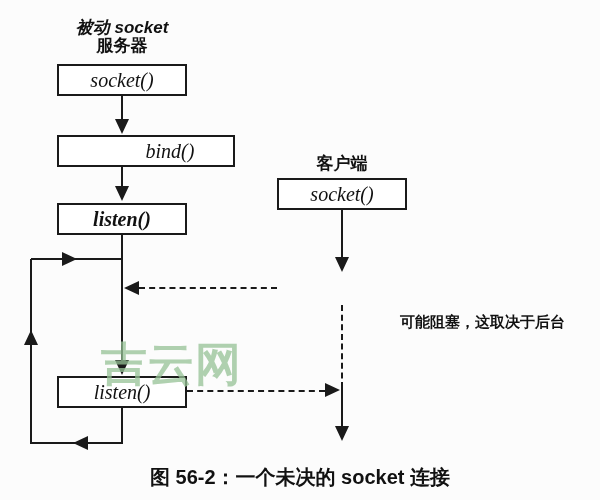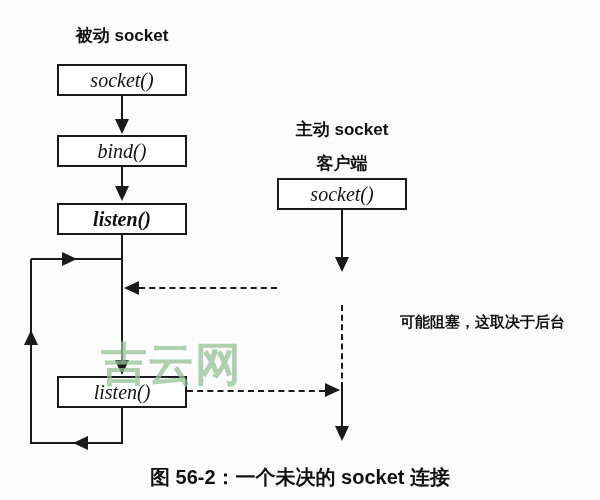--- a/index.html
+++ b/index.html
@@ -32,45 +32,45 @@
     position:absolute;left:101px;top:334px;font-size:46px;font-weight:bold;
     color:var(--watermark,#96c296);opacity:0.75;letter-spacing:1px;
     pointer-events:none;z-index:5;white-space:nowrap;
   }
 </style>
 </head>
 <body style="--background: #fcfcfc; --line: #1a1a1a; --box_bg: #ffffff; --watermark: #96c296;">
 
 <div class="stage">
 
-  <div class="header" style="left:37px;top:24px;">被动 socket</div>
+  <div class="header" style="left:37px;top:16px;font-style:italic;">被动 socket</div>
+  <div class="header" style="left:37px;top:34px;">服务器</div>
 
   <div class="box" style="left:57px;top:64px;">socket()</div>
-  <div class="box" style="left:57px;top:135px;">bind()</div>
+  <div class="box" style="left:57px;top:135px;padding-left:48px;">bind()</div>
   <div class="box" style="left:57px;top:203px;font-weight:bold;">listen()</div>
   <div class="box" style="left:57px;top:376px;">listen()</div>
 
   <div class="vline" style="left:121px;top:96px;height:26px;"></div>
   <div class="arr down" style="left:115px;top:119px;"></div>
 
   <div class="vline" style="left:121px;top:167px;height:21px;"></div>
   <div class="arr down" style="left:115px;top:186px;"></div>
 
   <div class="vline" style="left:121px;top:235px;height:127px;"></div>
   <div class="arr down" style="left:115px;top:360px;"></div>
 
   <div class="vline" style="left:121px;top:408px;height:36px;"></div>
   <div class="hline" style="left:31px;top:442px;width:92px;"></div>
   <div class="arr left" style="left:73px;top:436px;"></div>
   <div class="vline" style="left:30px;top:259px;height:185px;"></div>
   <div class="arr up" style="left:24px;top:330px;"></div>
   <div class="hline" style="left:31px;top:258px;width:91px;"></div>
   <div class="arr right" style="left:62px;top:252px;"></div>
 
-  <div class="header" style="left:257px;top:118px;">主动 socket</div>
   <div class="header" style="left:257px;top:152px;">客户端</div>
 
   <div class="box" style="left:277px;top:178px;">socket()</div>
 
   <div class="vline" style="left:341px;top:210px;height:48px;"></div>
   <div class="arr down" style="left:335px;top:257px;"></div>
 
   <div class="dash-h" style="left:139px;top:287px;width:138px;"></div>
   <div class="arr left" style="left:124px;top:281px;"></div>
 

